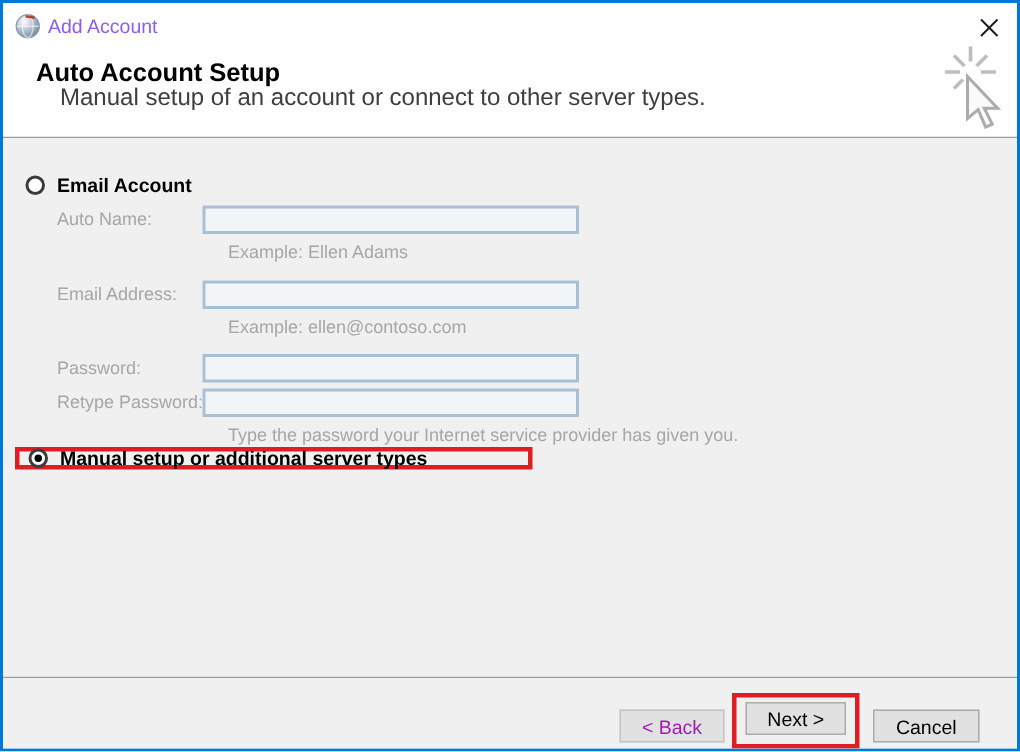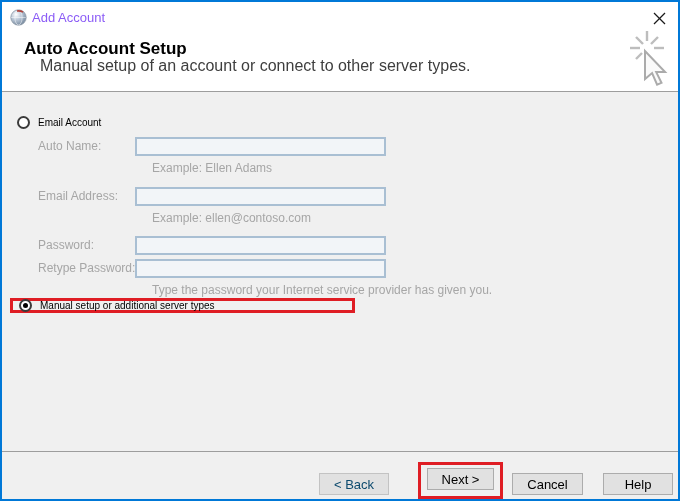--- a/index.html
+++ b/index.html
@@ -33,21 +33,21 @@
 
   .radio-row { position:absolute; display:flex; align-items:center; gap:8px; }
   .radio {
     width:13px; height:13px; border-radius:50%;
     border:2px solid #3b3b3b; background:#fff; flex:0 0 auto; position:relative;
   }
   .radio.selected::after {
     content:""; position:absolute; left:2px; top:2px; width:5px; height:5px;
     border-radius:50%; background:#000;
   }
-  .radio-label { font-size:10px; font-weight:normal; color:#000; white-space:nowrap; }
+  .radio-label { font-size:13px; font-weight:bold; color:#000; white-space:nowrap; }
 
   .field-label {
     position:absolute; left:36px; font-size:12px; color:#a6a6a6; white-space:nowrap;
   }
   .field-input {
     position:absolute; left:133px; width:251px; height:19px;
     border:2px solid #a9bfd3; background:#f2f5f8; outline:none;
     font:12px "Liberation Sans", sans-serif; color:#333; padding:0 3px;
   }
   .field-hint {
@@ -62,27 +62,27 @@
 
   
   .footer {
     position:relative; height:47px; background:#f0f0f0;
     display:flex; justify-content:flex-end; align-items:flex-end; padding-right:5px;
   }
   .btn {
     height:22px; font:13px "Liberation Sans", sans-serif; color:#000;
     background:#e1e1e1; border:1px solid #acacac; margin-bottom:4px; cursor:pointer;
   }
-  .btn-back { width:70px; margin-right:5px; color:#0c4a6e; border-color:#c3c3c3; cursor:default; }
+  .btn-back { width:70px; margin-right:5px; color:#a21caf; border-color:#c3c3c3; cursor:default; }
   .btn-next { width:67px; margin-bottom:0; }
   .btn-cancel { width:71px; margin-right:20px; }
   .btn-help { width:70px; }
   .highlight-box-next {
     border:3px solid #df1d24; padding:3px 6px 6px 6px; margin-right:9px;
-    display:flex; background:transparent;margin-left:24px;
+    display:flex; background:transparent;
   }
 </style>
 </head>
 <body>
 
 <div class="window">
 
   <div class="titlebar">
     <svg class="app-icon" viewBox="0 0 17 17">
       <defs>
@@ -157,16 +157,15 @@
   </div>
 
   <div class="divider"></div>
 
   <div class="footer">
     <button class="btn btn-back" disabled="">&lt; Back</button>
     <div class="highlight-box-next">
       <button class="btn btn-next">Next &gt;</button>
     </div>
     <button class="btn btn-cancel">Cancel</button>
-    <button class="btn btn-help">Help</button>
   </div>
 
 </div>
 
 </body></html>

